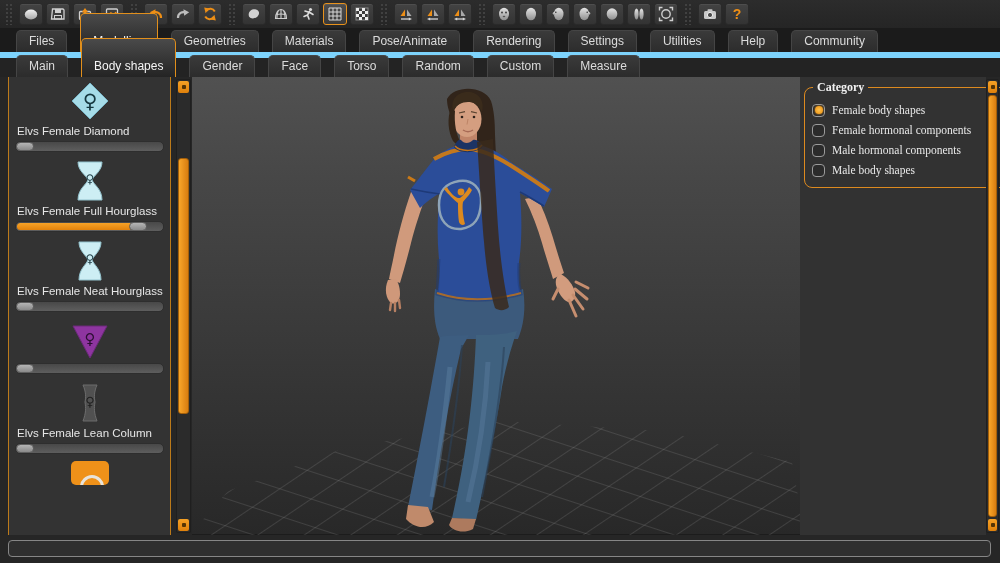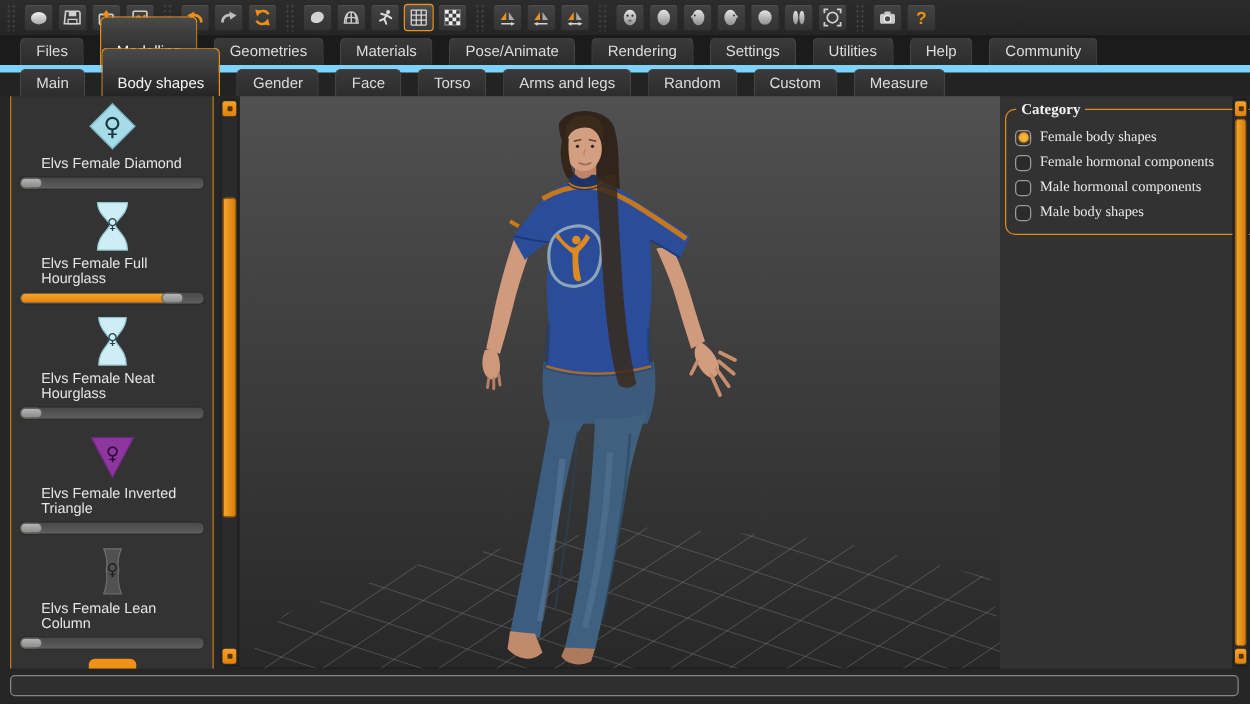--- a/index.html
+++ b/index.html
@@ -30,21 +30,21 @@
                 padding-top:20px; }
 
   
   #main { position:absolute; left:0; top:77px; width:1000px; height:458px; background:#262626; }
 
   
   #sidebar { position:absolute; left:8px; top:0; width:163px; height:458px; background:#333333;
              border-left:1px solid #bc7a1a; border-right:1px solid #bc7a1a; overflow:hidden; padding:2px 5px 0; }
   .sb-item { margin-bottom:7px; }
   .sb-icon { height:44px; display:flex; align-items:center; justify-content:center; }
-  .sb-label { font-size:11.5px; color:#e6e6e6; margin:2px 0 4px 19px; }
+  .sb-label { font-size:11.5px; color:#e6e6e6; margin:2px 0 4px 3px; }
   .slider { position:relative; height:11px; margin:0 1px 2px;
             background:linear-gradient(#484848,#5e5e5e); border:1px solid #2e2e2e; border-radius:5px; }
   .slider-fill { position:absolute; left:1px; top:1px; bottom:1px; border-radius:4px;
                  width:calc((100% - 20px) * var(--v) / 100 + 10px);
                  background:linear-gradient(#f7a227,#e2820b); }
   .slider-handle { position:absolute; top:0; bottom:0; width:18px;
                    left:calc((100% - 19px) * var(--v) / 100);
                    background:linear-gradient(#b5b5b5,#8a8a8a); border:1px solid #5f5f5f; border-radius:5px; }
   .partial-icon { width:38px; height:24px; margin:2px auto 0; background:#ef9119; border-radius:5px;
                   position:relative; overflow:hidden; }
@@ -303,21 +303,20 @@
   <div class="tab">Utilities</div>
   <div class="tab">Help</div>
   <div class="tab">Community</div>
 </div>
 <div id="tabrow2" class="tabrow">
   <div class="tab">Main</div>
   <div class="tab active">Body shapes</div>
   <div class="tab">Gender</div>
   <div class="tab">Face</div>
   <div class="tab">Torso</div>
-  <div class="tab">Arms and legs</div>
   <div class="tab">Random</div>
   <div class="tab">Custom</div>
   <div class="tab">Measure</div>
 </div>
 
 <div id="main">
 
   <div id="sidebar">
 
     <div class="sb-item">
@@ -362,21 +361,20 @@
         </div>
     </div>
 
     <div class="sb-item">
       <div class="sb-icon">
         <svg width="40" height="38">
             <polygon points="3,4 37,4 20,36" fill="#8e35a0" stroke="#6b2a79"></polygon>
         <text x="20" y="22" text-anchor="middle" font-size="15" fill="#2c0e33" class="glyph" font-family="DejaVu Sans">♀</text>
           </svg>
         </div>
-      <div class="sb-label">Elvs Female Inverted Triangle</div>
       <div class="slider" style="--v: 0;">
         <div class="slider-fill"></div>
         <div class="slider-handle"></div>
         </div>
     </div>
 
     <div class="sb-item">
       <div class="sb-icon">
         <svg width="40" height="42">
             <path d="M13,3 H27 C24,10 24,15 25,20 C24,26 24,31 27,39 H13 C16,31 16,26 15,20 C16,15 16,10 13,3 Z" fill="#515151" stroke="#6d6d6d"></path>

